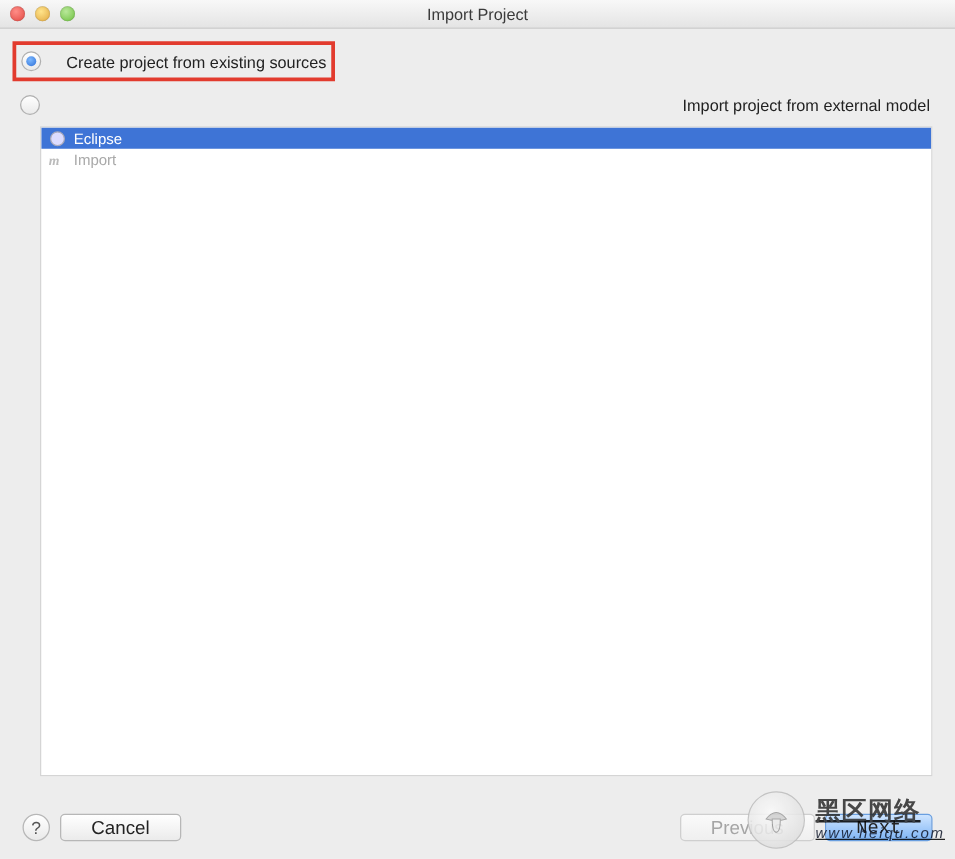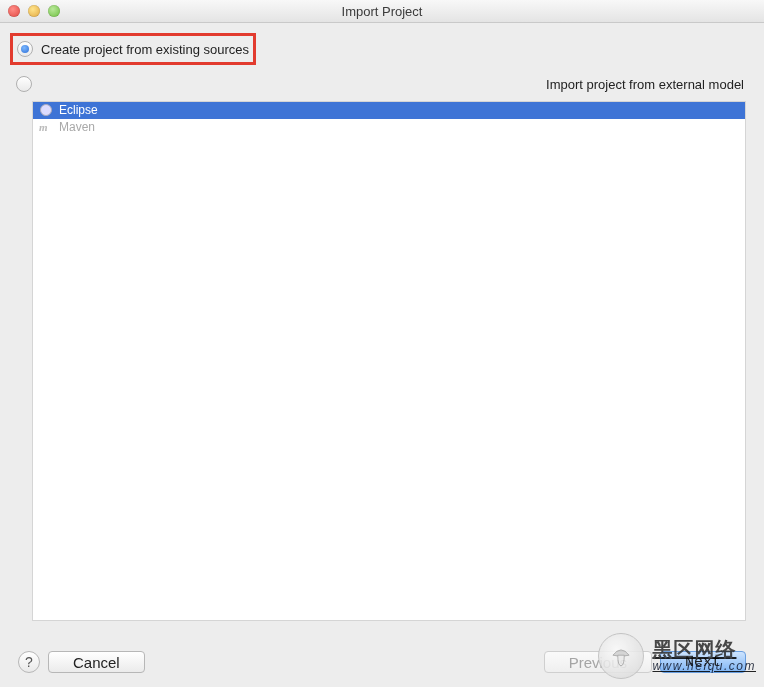--- a/index.html
+++ b/index.html
@@ -52,21 +52,21 @@
   
   .content {
     padding: 10px 18px 0 14px;
   }
 
   
   .radio-row {
     display: flex;
     align-items: center;
     padding: 3px 2px;
-    gap: 8px;
+    gap: 20px;
     cursor: default;
   }
   .radio-outer {
     width: 16px;
     height: 16px;
     border-radius: 50%;
     border: 1px solid #b0b0b0;
     background: linear-gradient(#fff, #eaeaea);
     display: flex;
     align-items: center;
@@ -94,20 +94,21 @@
   .listbox {
     margin: 6px 0 0 18px;
     width: calc(100% - 18px);
     height: 520px;
     background: #fff;
     border: 1px solid #d5d5d5;
     overflow: hidden;
   }
   .list-item {
     display: flex;
+    align-items: center;
     gap: 6px;
     padding: 1px 6px;
     height: 17px;
     font-size: 12px;
     color: #a9a9a9;
   }
   .list-item.selected {
     background: #3e74d6;
     color: #fff;
   }
@@ -234,21 +235,21 @@
           </svg>
       </span>
       <span>Eclipse</span>
     </div>
     <div class="list-item">
       <span class="list-icon">
         <svg viewBox="0 0 14 14" width="14" height="14">
             <text x="0" y="11" font-size="11" font-style="italic" font-weight="bold" fill="#bbb" font-family="Georgia,serif">m</text>
           </svg>
       </span>
-      <span>Maven</span>
+      <span>Import</span>
     </div>
   </div>
 
 </div>
 
 <div class="bottombar">
   <div class="help-btn">
     <span>?</span>
   </div>
   <div class="btn">

